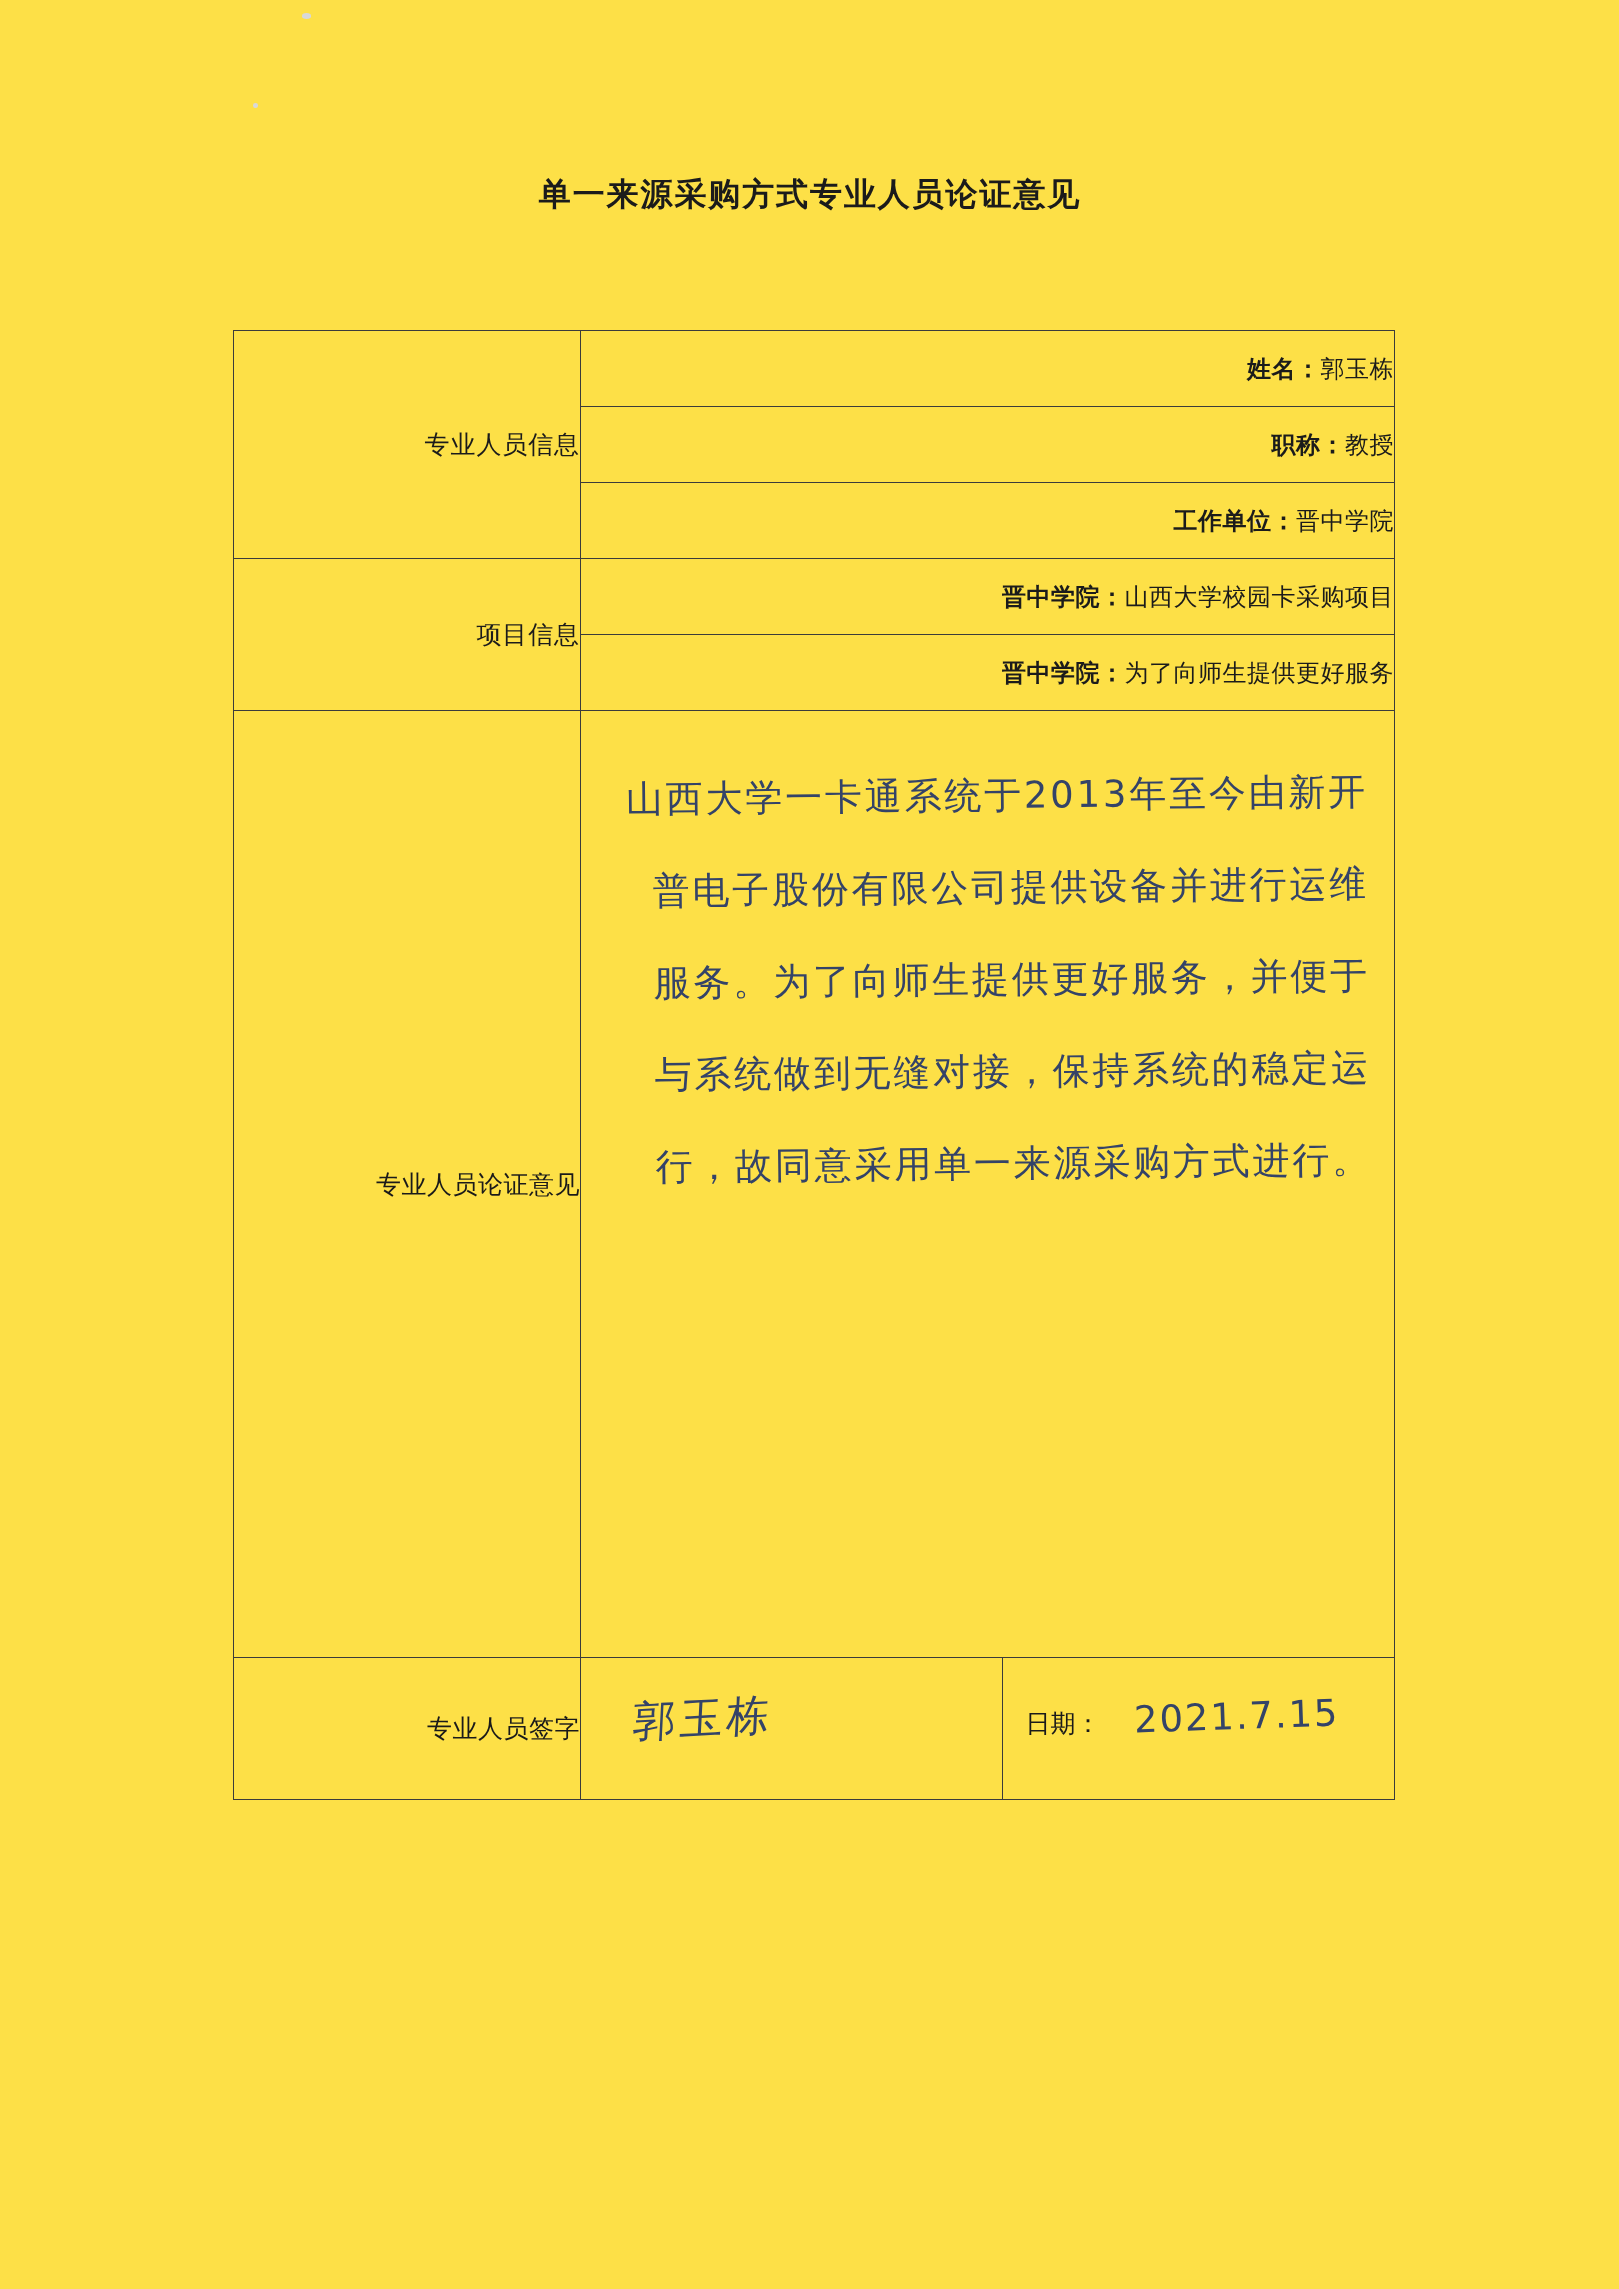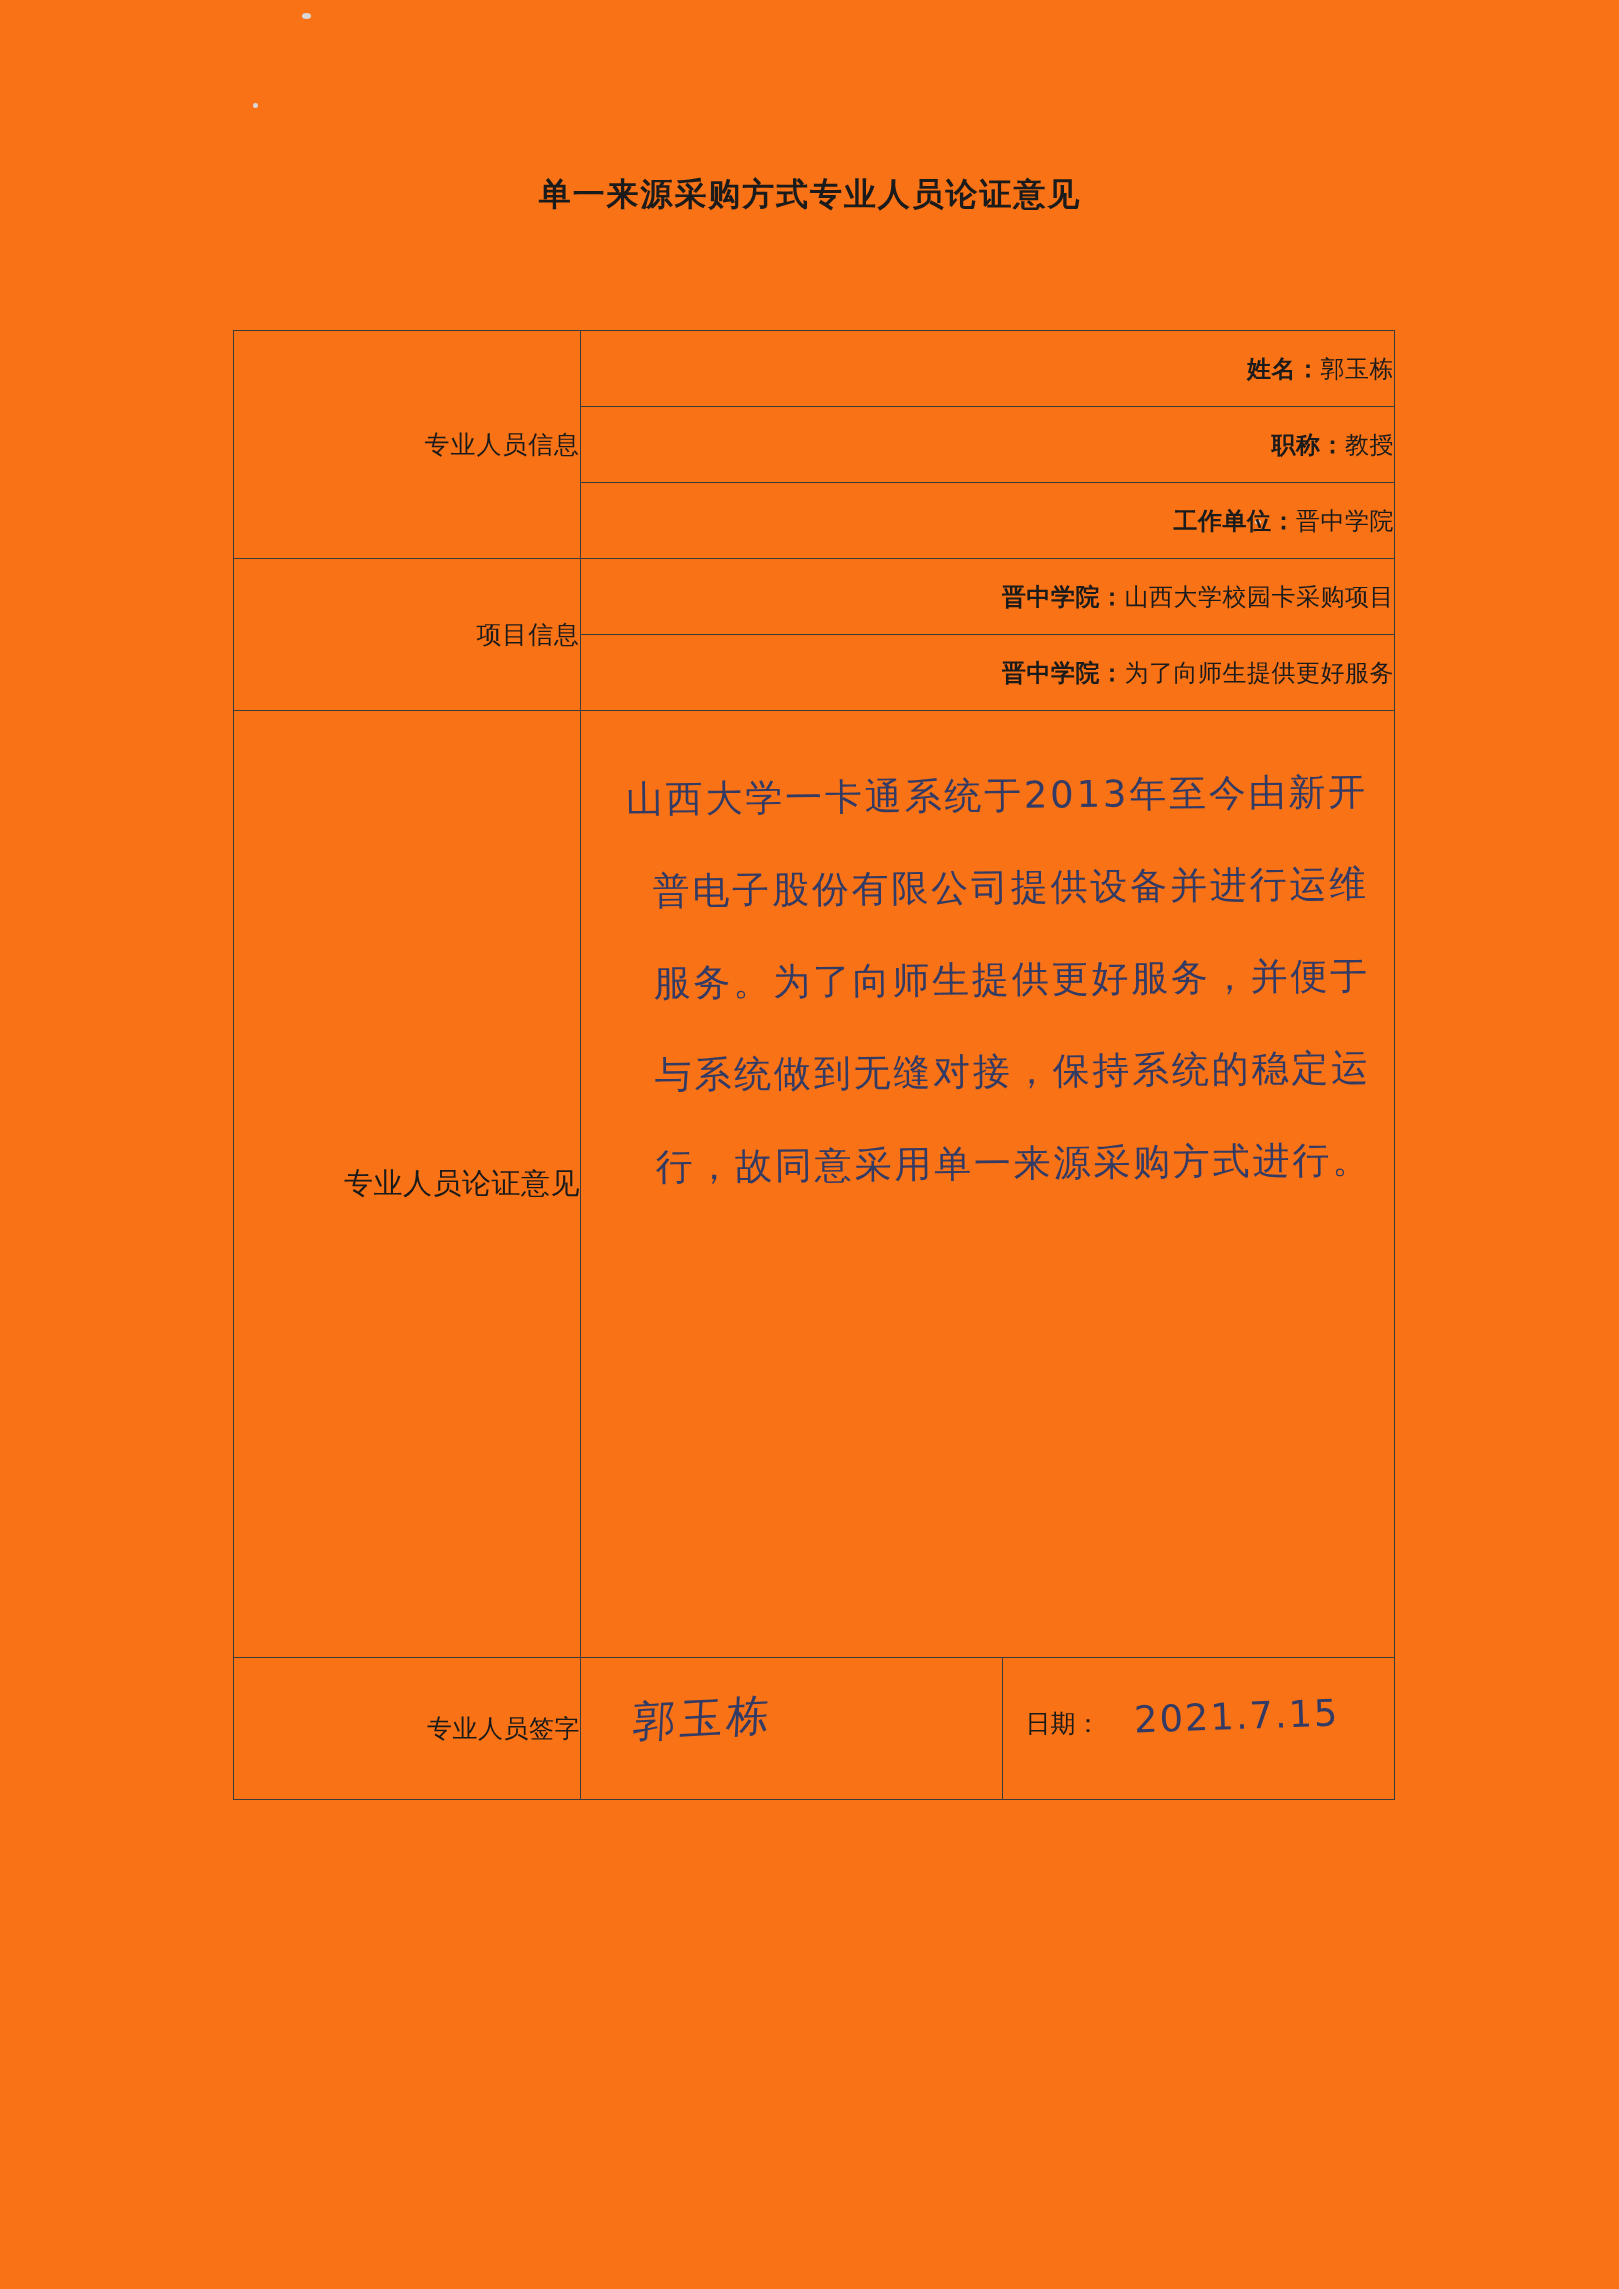--- a/index.html
+++ b/index.html
@@ -11,21 +11,21 @@
     width: 1620px;
     height: 2290px;
     font-family: "Liberation Serif", "DejaVu Serif", serif;
     color: #1a1a1a;
     position: relative;
     overflow: hidden;
   }
   .page {
     position: absolute;
     inset: 0;
-    background: #f97316;
+    background: #fde047;
   }
   
   .speck {
     position: absolute;
     background: #d8d8d8;
     border-radius: 50%;
   }
   .doc-title {
     position: absolute;
     top: 173px;
@@ -66,21 +66,21 @@
     text-align: left;
     padding-left: 24px !important;
     height: 75px;
     letter-spacing: 0.5px;
     color: #1b1b1b;
   }
   .value-cell .k {
     font-weight: 600;
   }
   .opinion-label {
-    font-size: 29px;
+    font-size: 25px;
     font-family: "Liberation Sans", "DejaVu Sans", sans-serif;
     padding-left: 17px !important;
     letter-spacing: 0.5px;
   }
   .opinion-body {
     height: 946px;
     position: relative;
     padding: 0 !important;
   }
   .hand-block {

